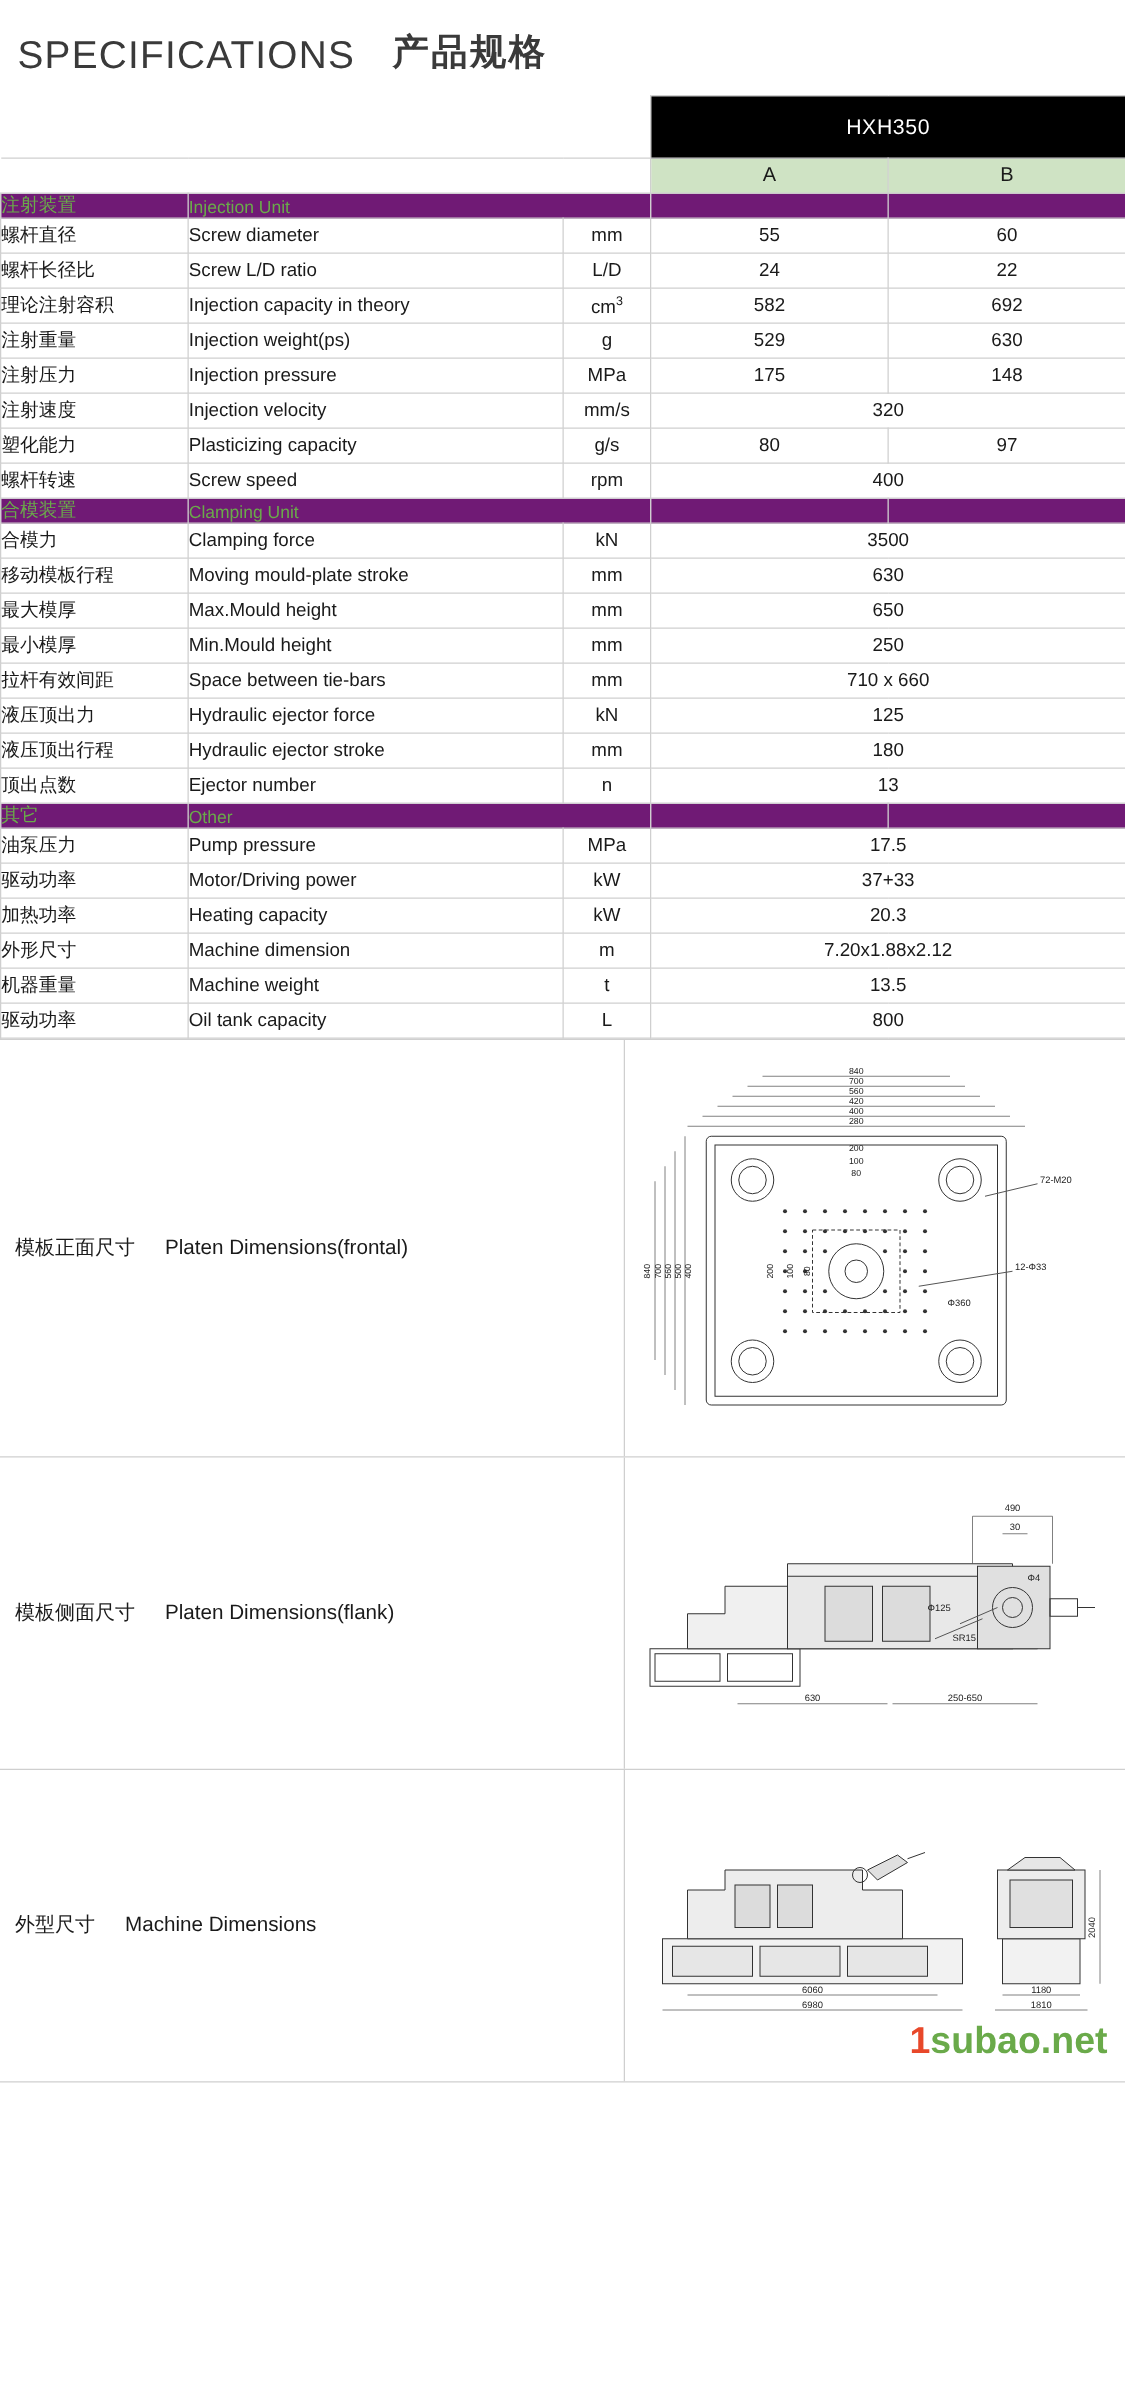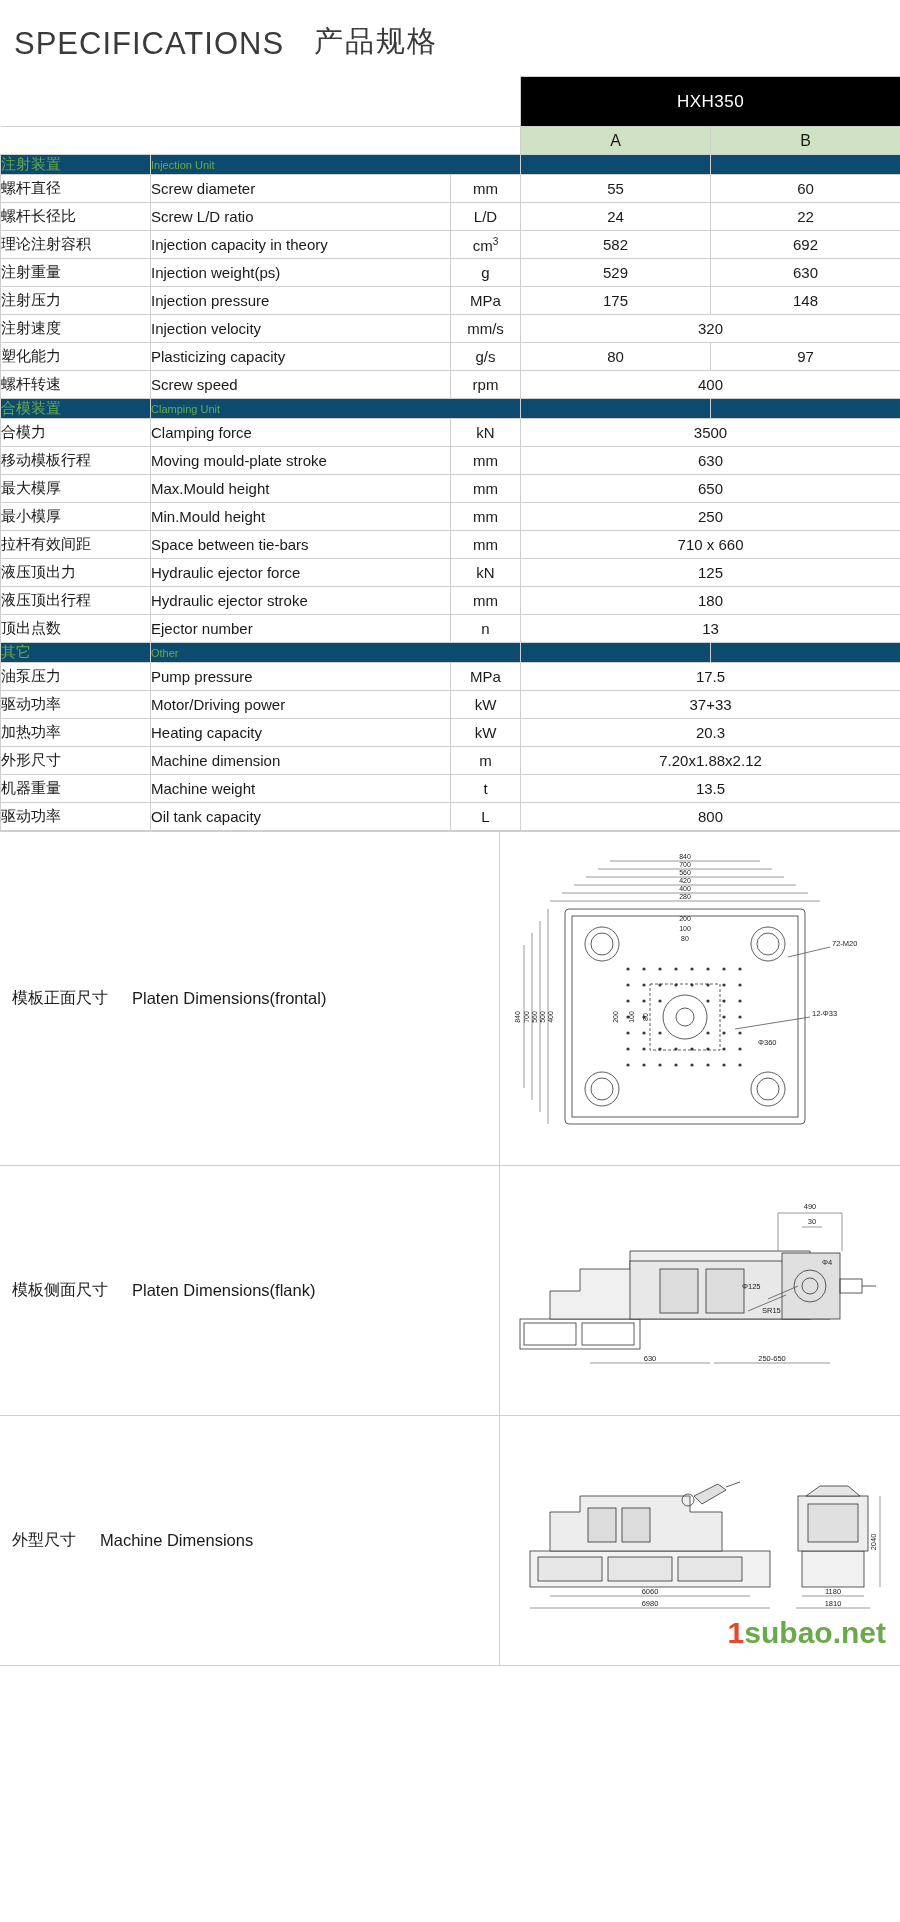--- a/index.html
+++ b/index.html
@@ -29,21 +29,21 @@
   }
   .title-en {
     font-size: 31px;
     letter-spacing: 1px;
     color: #3a3a3a;
     font-weight: 400;
   }
   .title-cn {
     font-size: 29px;
     color: #3a3a3a;
-    font-weight: 400;
+    font-weight: 700;
     letter-spacing: 2px;
   }
 
   
   table.spec {
     width: 900px;
     border-collapse: collapse;
     table-layout: fixed;
   }
   table.spec td, table.spec th {
@@ -75,31 +75,31 @@
     background: #cfe3c4;
     text-align: center;
     height: 28px;
     font-size: 16px;
     font-weight: bold;
     color: #1a1a1a;
   }
   .hdr-green-blank { background: #ffffff; border-left: none !important; }
 
   .sec-row td {
-    background: #0c4a6e;
+    background: #701a75;
     height: 16px;
   }
   .sec-cn {
     color: #6aaa4a;
     font-size: 15px;
     padding-left: 10px;
   }
   .sec-en {
     color: #6aaa4a;
-    font-size: 11px;
+    font-size: 14px;
     padding-left: 8px;
   }
   .sec-row td.sec-empty { border-left: 1px solid #cfcfcf; }
 
   .r td { height: 28px; font-size: 15px; }
   .cn { padding-left: 10px; font-size: 15px; }
   .en { padding-left: 8px; font-size: 15.5px; }
   .unit { text-align: center; font-size: 15px; }
   .val { text-align: center; font-size: 16px; }
   .val-bold { text-align: center; font-size: 15px; font-weight: bold; }

